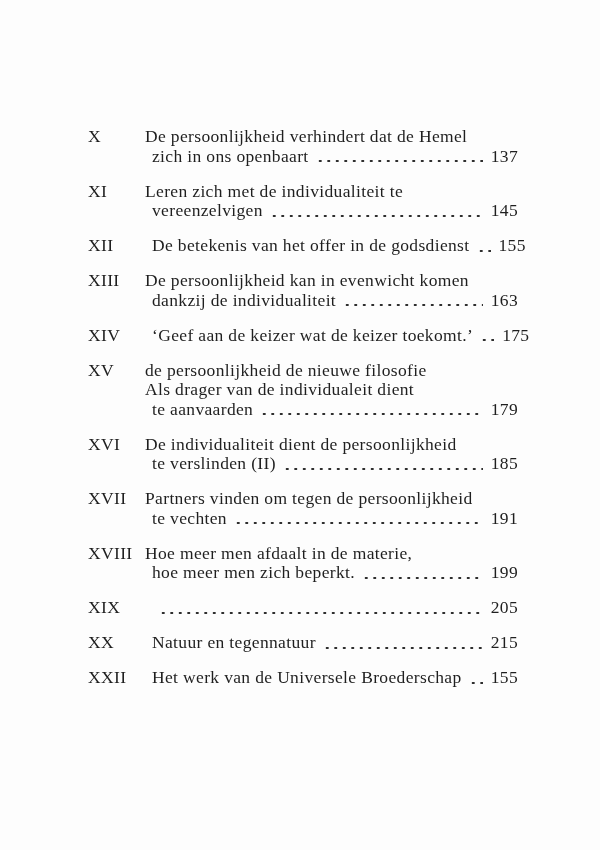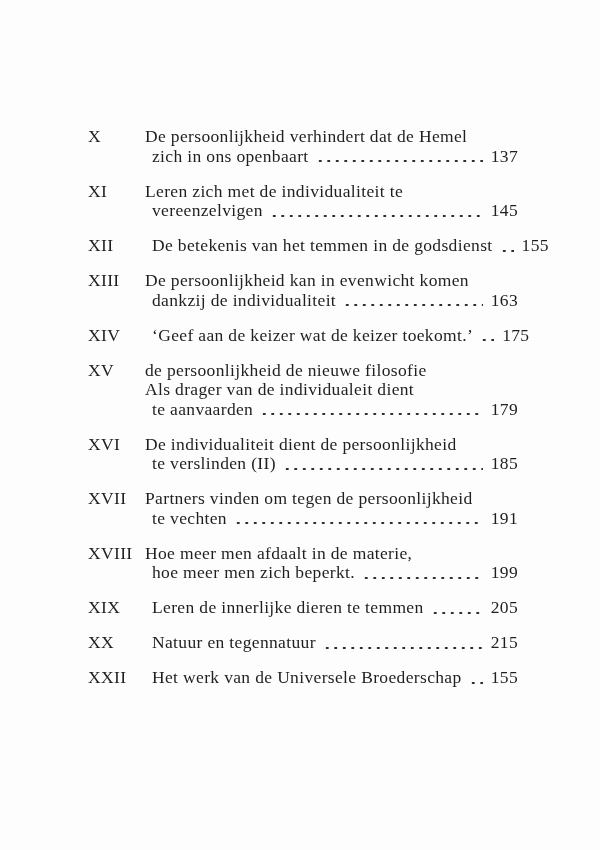--- a/index.html
+++ b/index.html
@@ -87,21 +87,21 @@
             <span class="title-text">vereenzelvigen</span>
             <span class="leader"></span>
             <span class="pagenum">145</span>
           </div>
         </div>
       </div>
       <div class="entry">
         <span class="numeral">XII</span>
         <div class="content">
           <div class="line last">
-            <span class="title-text">De betekenis van het temmen in de godsdienst</span>
+            <span class="title-text">De betekenis van het offer in de godsdienst</span>
             <span class="leader"></span>
             <span class="pagenum">155</span>
           </div>
         </div>
       </div>
       <div class="entry">
         <span class="numeral">XIII</span>
         <div class="content">
           <div class="line">De persoonlijkheid kan in evenwicht komen</div>
           <div class="line last">
@@ -163,21 +163,20 @@
             <span class="title-text">hoe meer men zich beperkt.</span>
             <span class="leader"></span>
             <span class="pagenum">199</span>
           </div>
         </div>
       </div>
       <div class="entry">
         <span class="numeral">XIX</span>
         <div class="content">
           <div class="line last">
-            <span class="title-text">Leren de innerlijke dieren te temmen</span>
             <span class="leader"></span>
             <span class="pagenum">205</span>
           </div>
         </div>
       </div>
       <div class="entry">
         <span class="numeral">XX</span>
         <div class="content">
           <div class="line last">
             <span class="title-text">Natuur en tegennatuur</span>

